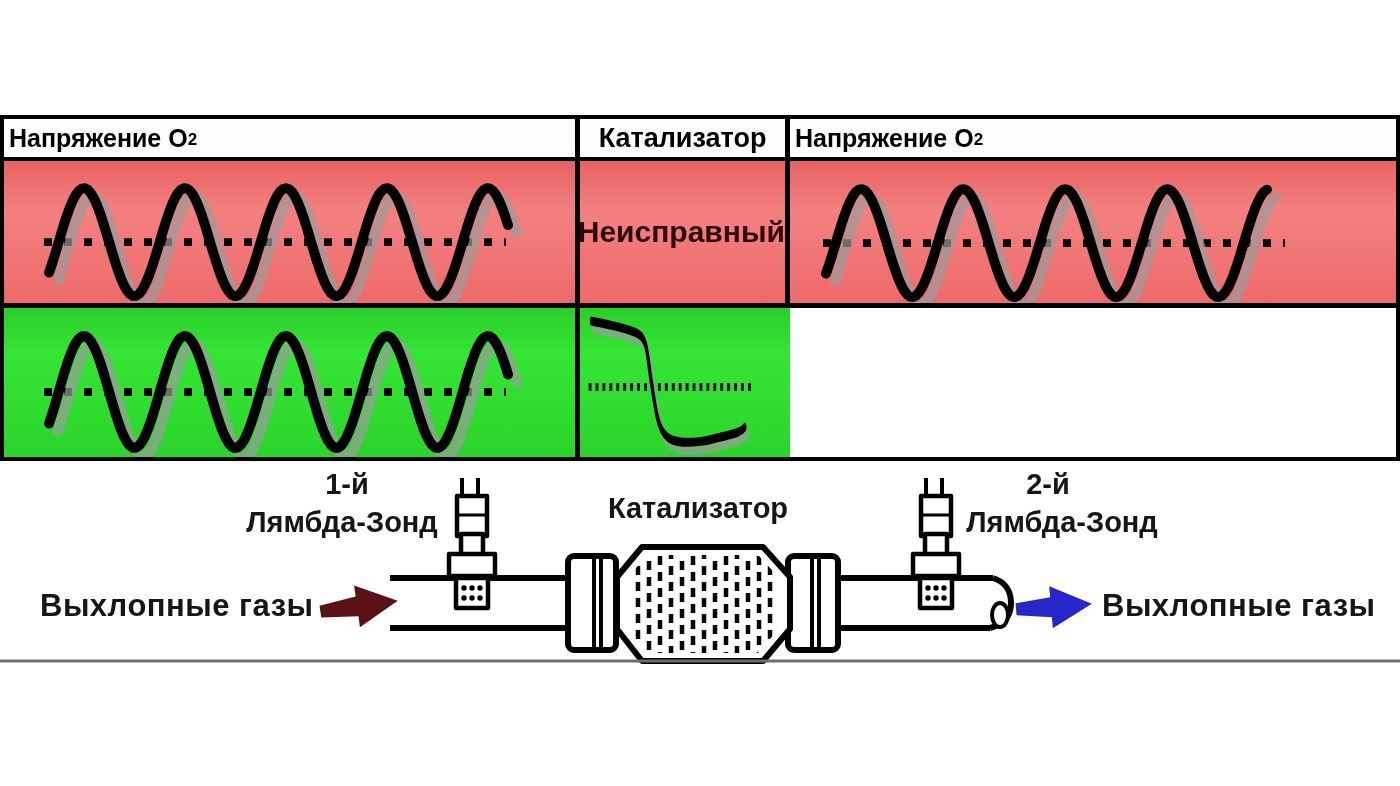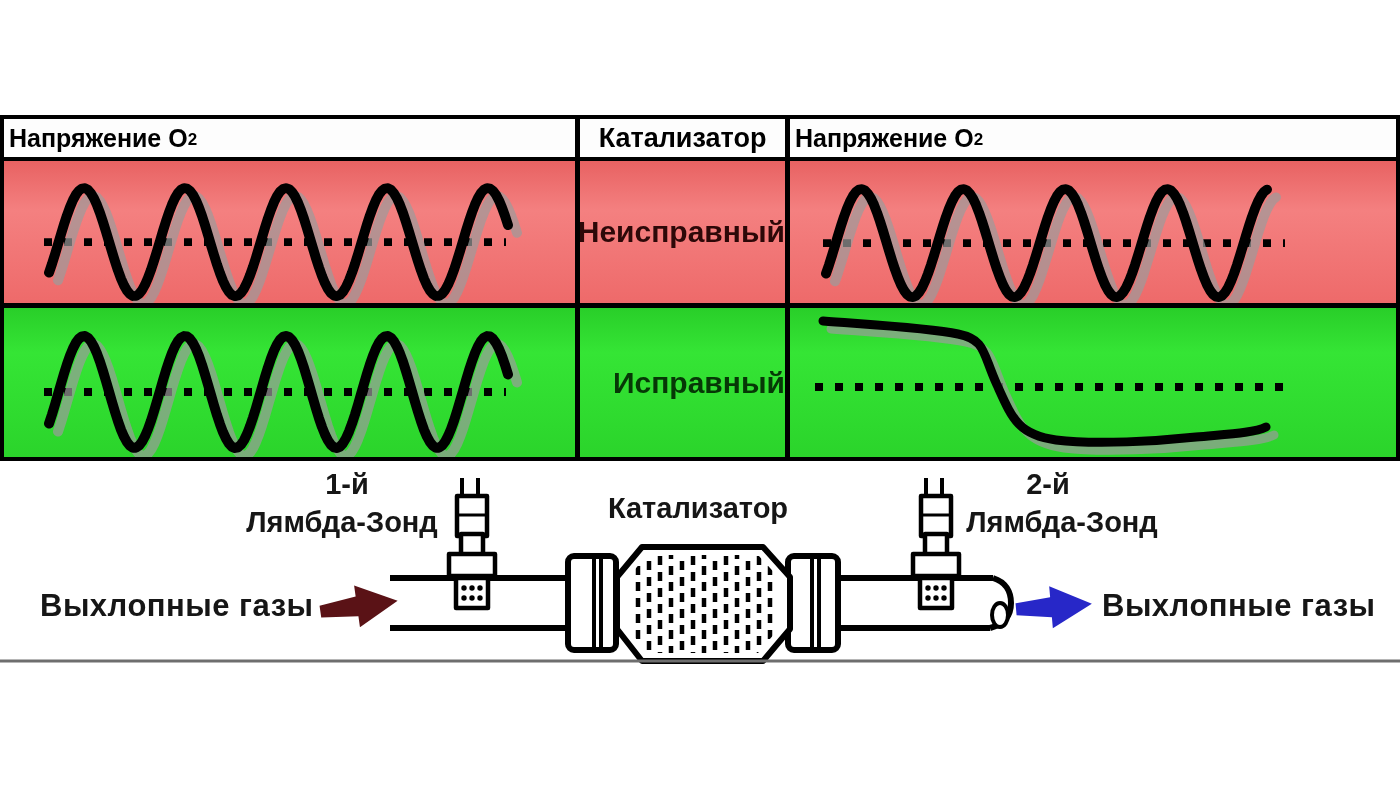--- a/index.html
+++ b/index.html
@@ -164,23 +164,20 @@
       </svg>
     </div>
 
     <div class="cell colA rowOk">
       <svg class="wave-svg" viewBox="0 0 571 149" preserveAspectRatio="none">
         <line class="dash" x1="40" y1="84" x2="502" y2="84"></line>
         <polyline class="wave-line wave-shadow" transform="translate(9,8)" points="45.0,115.6 48.0,106.5 51.0,96.6 54.0,86.2 57.0,75.8 60.0,65.7 63.0,56.2 66.0,47.7 69.0,40.4 72.0,34.6 75.0,30.6 78.0,28.4 81.0,28.1 84.0,29.8 87.0,33.4 90.0,38.7 93.0,45.6 96.0,53.8 99.0,63.1 102.0,73.1 105.0,83.5 108.0,93.9 111.0,103.9 114.0,113.3 117.0,121.7 120.0,128.7 123.0,134.2 126.0,137.9 129.0,139.8 132.0,139.7 135.0,137.7 138.0,133.8 141.0,128.2 144.0,121.1 147.0,112.7 150.0,103.3 153.0,93.2 156.0,82.8 159.0,72.4 162.0,62.4 165.0,53.2 168.0,45.1 171.0,38.3 174.0,33.1 177.0,29.6 180.0,28.1 183.0,28.5 186.0,30.8 189.0,35.0 192.0,40.8 195.0,48.2 198.0,56.8 201.0,66.4 204.0,76.6 207.0,87.0 210.0,97.3 213.0,107.2 216.0,116.2 219.0,124.2 222.0,130.7 225.0,135.6 228.0,138.8 231.0,140.0 234.0,139.3 237.0,136.6 240.0,132.2 243.0,126.0 246.0,118.4 249.0,109.6 252.0,100.0 255.0,89.7 258.0,79.3 261.0,69.0 264.0,59.3 267.0,50.4 270.0,42.6 273.0,36.4 276.0,31.7 279.0,28.9 282.0,28.0 285.0,29.0 288.0,32.0 291.0,36.7 294.0,43.1 297.0,51.0 300.0,59.9 303.0,69.7 306.0,80.0 309.0,90.4 312.0,100.7 315.0,110.3 318.0,119.0 321.0,126.5 324.0,132.5 327.0,136.9 330.0,139.4 333.0,140.0 336.0,138.6 339.0,135.3 342.0,130.3 345.0,123.6 348.0,115.6 351.0,106.5 354.0,96.6 357.0,86.2 360.0,75.8 363.0,65.7 366.0,56.2 369.0,47.7 372.0,40.4 375.0,34.6 378.0,30.6 381.0,28.4 384.0,28.1 387.0,29.8 390.0,33.4 393.0,38.7 396.0,45.6 399.0,53.8 402.0,63.1 405.0,73.1 408.0,83.5 411.0,93.9 414.0,103.9 417.0,113.3 420.0,121.7 423.0,128.7 426.0,134.2 429.0,137.9 432.0,139.8 435.0,139.7 438.0,137.7 441.0,133.8 444.0,128.2 447.0,121.1 450.0,112.7 453.0,103.3 456.0,93.2 459.0,82.8 462.0,72.4 465.0,62.4 468.0,53.2 471.0,45.1 474.0,38.3 477.0,33.1 480.0,29.6 483.0,28.1 486.0,28.5 489.0,30.8 492.0,35.0 495.0,40.8 498.0,48.2 501.0,56.8 504.0,66.4"></polyline>
         <polyline class="wave-line" points="45.0,115.6 48.0,106.5 51.0,96.6 54.0,86.2 57.0,75.8 60.0,65.7 63.0,56.2 66.0,47.7 69.0,40.4 72.0,34.6 75.0,30.6 78.0,28.4 81.0,28.1 84.0,29.8 87.0,33.4 90.0,38.7 93.0,45.6 96.0,53.8 99.0,63.1 102.0,73.1 105.0,83.5 108.0,93.9 111.0,103.9 114.0,113.3 117.0,121.7 120.0,128.7 123.0,134.2 126.0,137.9 129.0,139.8 132.0,139.7 135.0,137.7 138.0,133.8 141.0,128.2 144.0,121.1 147.0,112.7 150.0,103.3 153.0,93.2 156.0,82.8 159.0,72.4 162.0,62.4 165.0,53.2 168.0,45.1 171.0,38.3 174.0,33.1 177.0,29.6 180.0,28.1 183.0,28.5 186.0,30.8 189.0,35.0 192.0,40.8 195.0,48.2 198.0,56.8 201.0,66.4 204.0,76.6 207.0,87.0 210.0,97.3 213.0,107.2 216.0,116.2 219.0,124.2 222.0,130.7 225.0,135.6 228.0,138.8 231.0,140.0 234.0,139.3 237.0,136.6 240.0,132.2 243.0,126.0 246.0,118.4 249.0,109.6 252.0,100.0 255.0,89.7 258.0,79.3 261.0,69.0 264.0,59.3 267.0,50.4 270.0,42.6 273.0,36.4 276.0,31.7 279.0,28.9 282.0,28.0 285.0,29.0 288.0,32.0 291.0,36.7 294.0,43.1 297.0,51.0 300.0,59.9 303.0,69.7 306.0,80.0 309.0,90.4 312.0,100.7 315.0,110.3 318.0,119.0 321.0,126.5 324.0,132.5 327.0,136.9 330.0,139.4 333.0,140.0 336.0,138.6 339.0,135.3 342.0,130.3 345.0,123.6 348.0,115.6 351.0,106.5 354.0,96.6 357.0,86.2 360.0,75.8 363.0,65.7 366.0,56.2 369.0,47.7 372.0,40.4 375.0,34.6 378.0,30.6 381.0,28.4 384.0,28.1 387.0,29.8 390.0,33.4 393.0,38.7 396.0,45.6 399.0,53.8 402.0,63.1 405.0,73.1 408.0,83.5 411.0,93.9 414.0,103.9 417.0,113.3 420.0,121.7 423.0,128.7 426.0,134.2 429.0,137.9 432.0,139.8 435.0,139.7 438.0,137.7 441.0,133.8 444.0,128.2 447.0,121.1 450.0,112.7 453.0,103.3 456.0,93.2 459.0,82.8 462.0,72.4 465.0,62.4 468.0,53.2 471.0,45.1 474.0,38.3 477.0,33.1 480.0,29.6 483.0,28.1 486.0,28.5 489.0,30.8 492.0,35.0 495.0,40.8 498.0,48.2 501.0,56.8 504.0,66.4"></polyline>
       </svg>
     </div>
-    <div class="cell colB rowOk statusCell">
-      <span class="statusLabel ok">Исправный</span>
-    </div>
     <div class="cell rowOk">
       <svg class="wave-svg" viewBox="0 0 606 149" preserveAspectRatio="none">
         <line class="dash" x1="25" y1="79" x2="498" y2="79"></line>
         <path class="scurve shadow" transform="translate(8,8)" d="M33,13 C85,17 140,20 168,26 C196,32 192,44 207,77 C222,110 228,127 266,132 C306,137 368,133 406,129 C438,126 464,125 476,119"></path>
         <path class="scurve" d="M33,13 C85,17 140,20 168,26 C196,32 192,44 207,77 C222,110 228,127 266,132 C306,137 368,133 406,129 C438,126 464,125 476,119"></path>
       </svg>
     </div>
   </div>
 </div>
 

